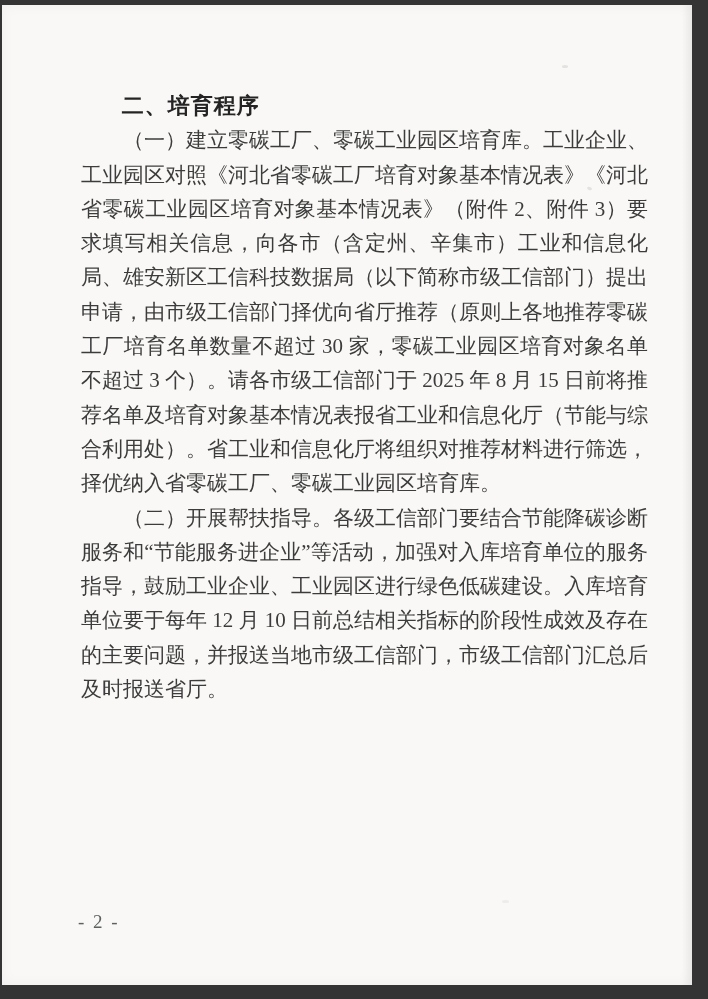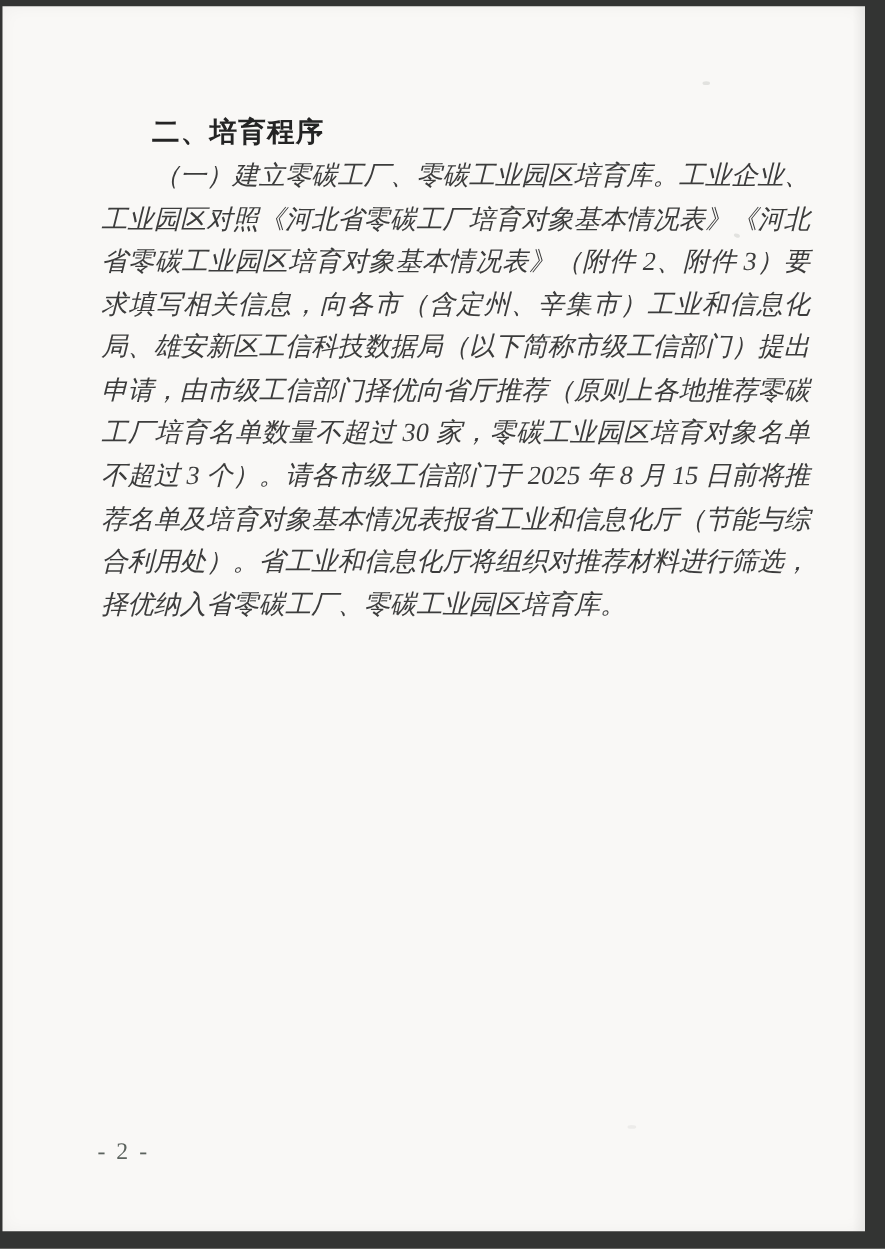--- a/index.html
+++ b/index.html
@@ -24,21 +24,21 @@
     content:"";position:absolute;top:0;right:0;bottom:0;width:10px;
     background:linear-gradient(to right, rgba(0,0,0,0), rgba(0,0,0,0.05));
   }
   .content{
     position:absolute;left:79px;top:84px;width:567px;
     color:var(--ink);
     font-size:21px;line-height:34.3px;
     text-align:justify;
   }
   .content p{margin:0;padding:0;}
-  .para{text-indent:2em;font-style:italic;}
+  .para{text-indent:2em;}
   .no-indent{text-indent:0;}
   .heading{
     font-family:Liberation Sans, sans-serif;
     font-weight:700;
     color:var(--heading-ink);
     font-size:22px;line-height:34.3px;
     text-indent:1.85em;
     letter-spacing:1px;
   }
   .page-number{
@@ -57,16 +57,17 @@
 <body>
 
 <div class="page">
   <span class="speck s1"></span>
   <span class="speck s2"></span>
   <span class="speck s3"></span>
 
   <div class="content">
     <p class="heading">二、培育程序</p>
     <p class="para">（一）建立零碳工厂、零碳工业园区培育库。工业企业、工业园区对照《河北省零碳工厂培育对象基本情况表》《河北省零碳工业园区培育对象基本情况表》（附件 2、附件 3）要求填写相关信息，向各市（含定州、辛集市）工业和信息化局、雄安新区工信科技数据局（以下简称市级工信部门）提出申请，由市级工信部门择优向省厅推荐（原则上各地推荐零碳工厂培育名单数量不超过 30 家，零碳工业园区培育对象名单不超过 3 个）。请各市级工信部门于 2025 年 8 月 15 日前将推荐名单及培育对象基本情况表报省工业和信息化厅（节能与综合利用处）。省工业和信息化厅将组织对推荐材料进行筛选，择优纳入省零碳工厂、零碳工业园区培育库。</p>
+    <p class="para">（二）开展帮扶指导。各级工信部门要结合节能降碳诊断服务和“节能服务进企业”等活动，加强对入库培育单位的服务指导，鼓励工业企业、工业园区进行绿色低碳建设。入库培育单位要于每年 12 月 10 日前总结相关指标的阶段性成效及存在的主要问题，并报送当地市级工信部门，市级工信部门汇总后及时报送省厅。</p>
   </div>
 
   <div class="page-number">- 2 -</div>
 </div>
 
 </body></html>

